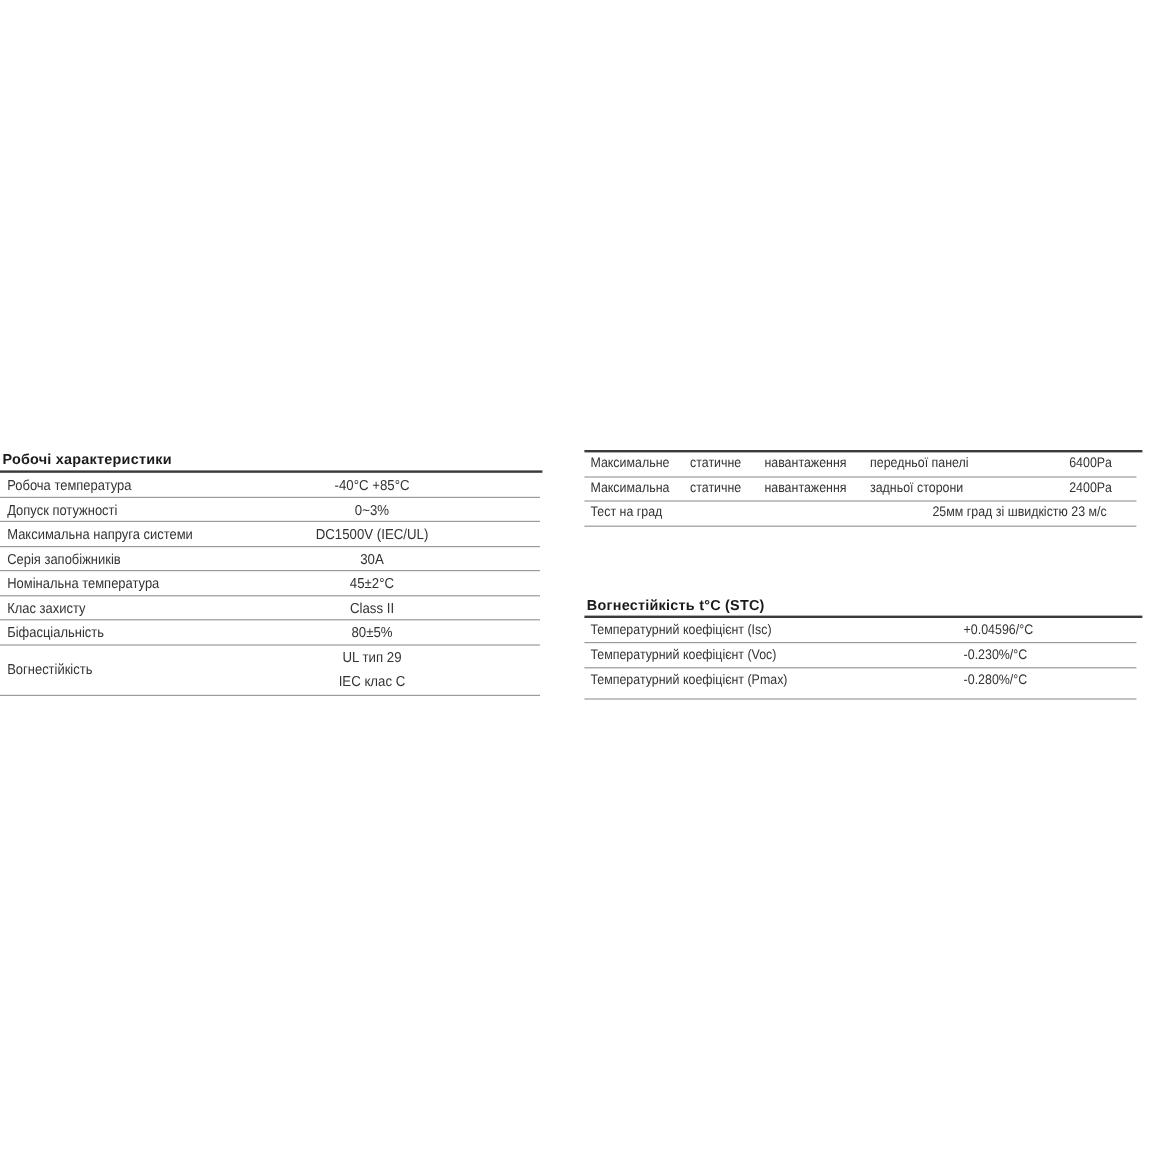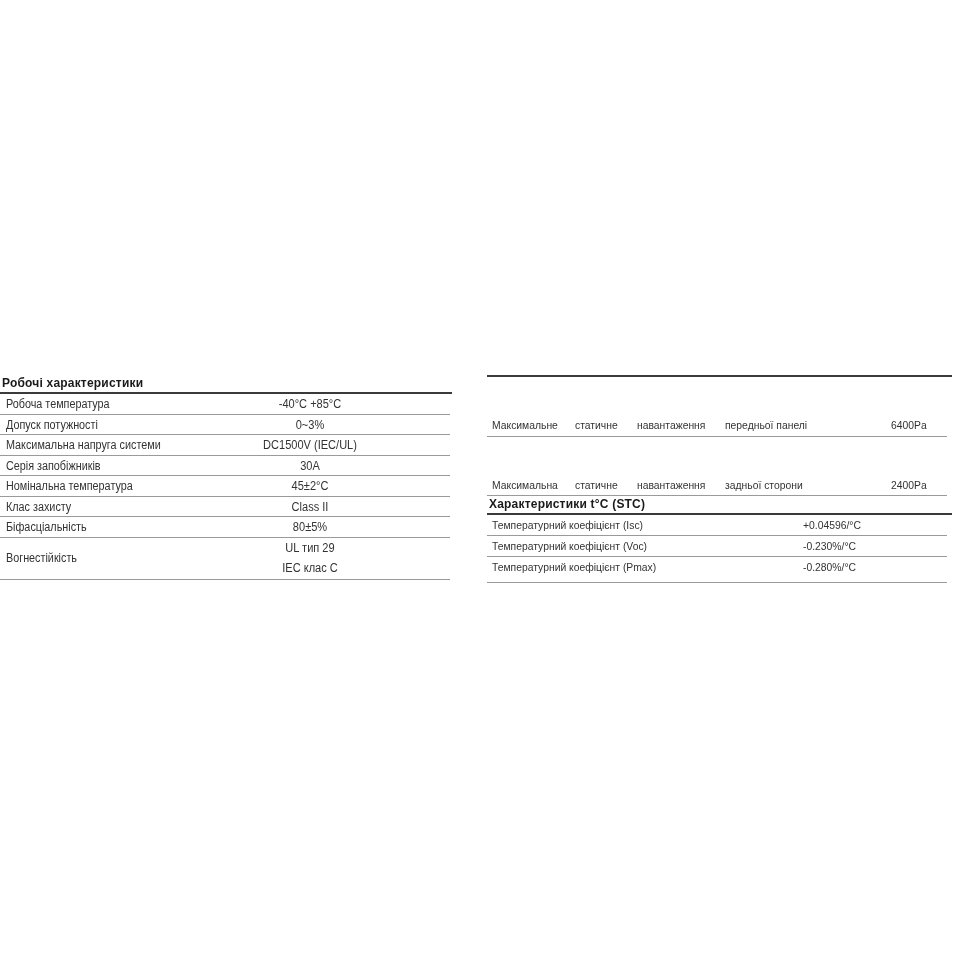--- a/index.html
+++ b/index.html
@@ -26,21 +26,21 @@
   #sec-work .row .val { left: 250px; width: 120px; text-align: center; top: 3px; transform: scaleX(0.92); transform-origin: center center; }
   #sec-work .row.tall { height: 41px; }
   #sec-work .row.tall .lbl { top: 13px; }
   #sec-work .row.tall .val1 { left: 250px; width: 120px; text-align: center; top: 3px; transform: scaleX(0.92); transform-origin: center center; }
   #sec-work .row.tall .val2 { left: 250px; width: 120px; text-align: center; top: 23px; transform: scaleX(0.92); transform-origin: center center; }
 
   
   #sec-mech { left: 487px; top: 375px; width: 465px; }
   #sec-mech .sec-title { padding-left: 2px; }
   #sec-mech .hline-thick { width: 465px; }
-  #sec-mech .row { height: 19.5px; width: 460px; margin-top: 39px; }
+  #sec-mech .row { height: 19.5px; width: 460px; }
   #sec-mech .row span { top: 3px; font-size: 11.5px; }
   #sec-mech .c1 { left: 5px; }
   #sec-mech .c2 { left: 88px; }
   #sec-mech .c3 { left: 150px; }
   #sec-mech .c4 { left: 238px; }
   #sec-mech .c5 { left: 404px; }
   #sec-mech .c-wide { left: 290px; }
 
   
   #sec-temp { left: 487px; top: 495px; width: 465px; }
@@ -102,24 +102,28 @@
     <span class="c4">передньої  панелі</span>
     <span class="c5">6400Pa</span>
   </div>
   <div class="row">
     <span class="c1">Максимальна</span>
     <span class="c2">статичне</span>
     <span class="c3">навантаження</span>
     <span class="c4">задньої сторони</span>
     <span class="c5">2400Pa</span>
   </div>
+  <div class="row">
+    <span class="c1">Тест на град</span>
+    <span class="c-wide">25мм град зі швидкістю 23 м/с</span>
+  </div>
 </div>
 
 <div class="section" id="sec-temp">
-  <div class="sec-title">Характеристики t°C (STC)</div>
+  <div class="sec-title">Вогнестійкість t°C (STC)</div>
   <div class="hline-thick"></div>
   <div class="row">
     <span class="lbl">Температурний коефіцієнт (Isc)</span>
     <span class="val">+0.04596/°C</span>
   </div>
   <div class="row">
     <span class="lbl">Температурний коефіцієнт (Voc)</span>
     <span class="val">-0.230%/°C</span>
   </div>
   <div class="row last">

